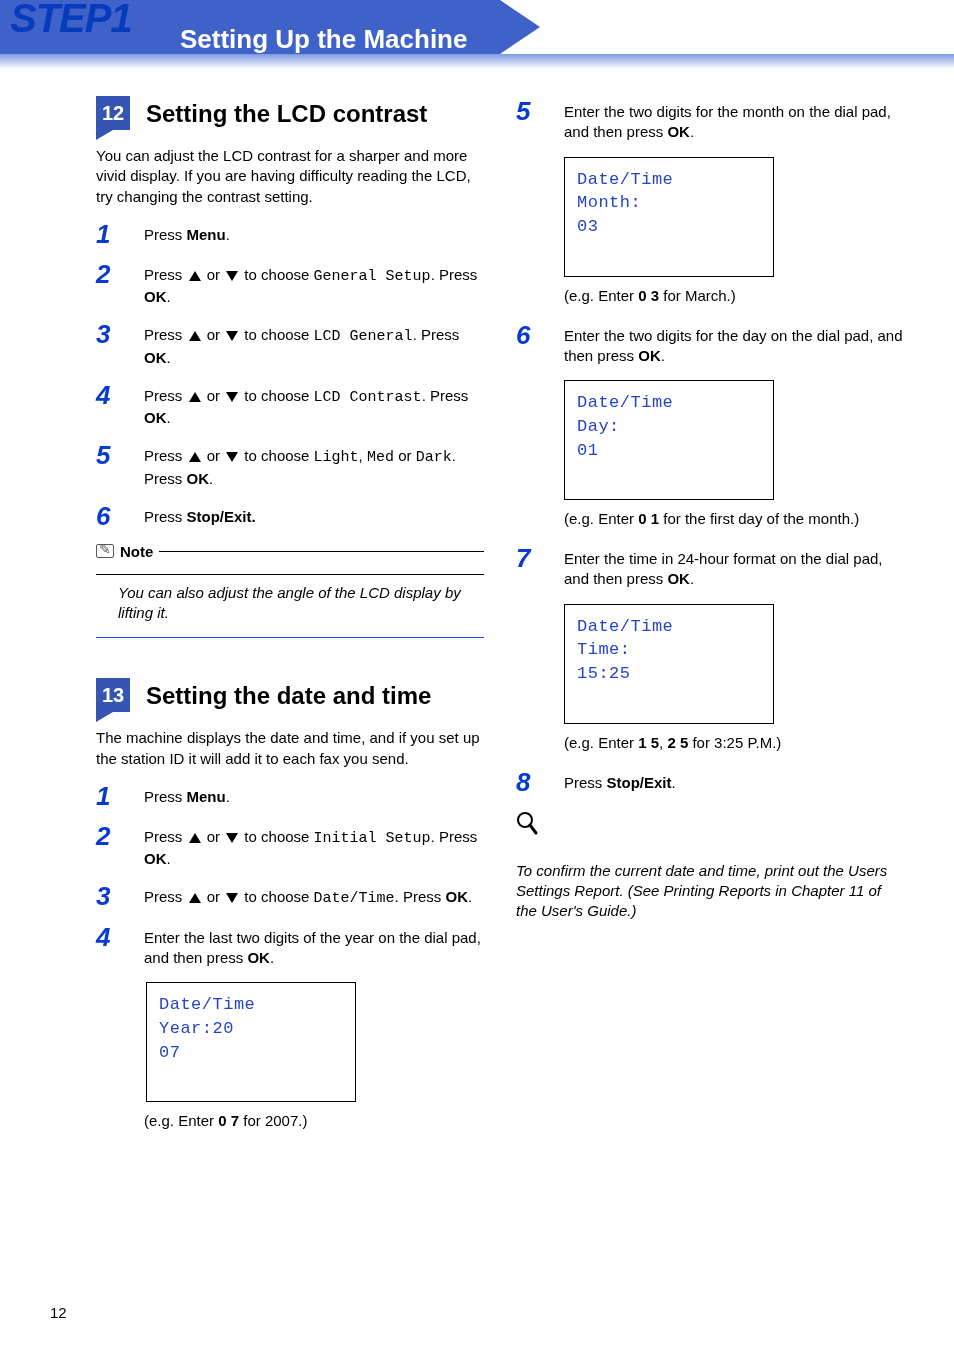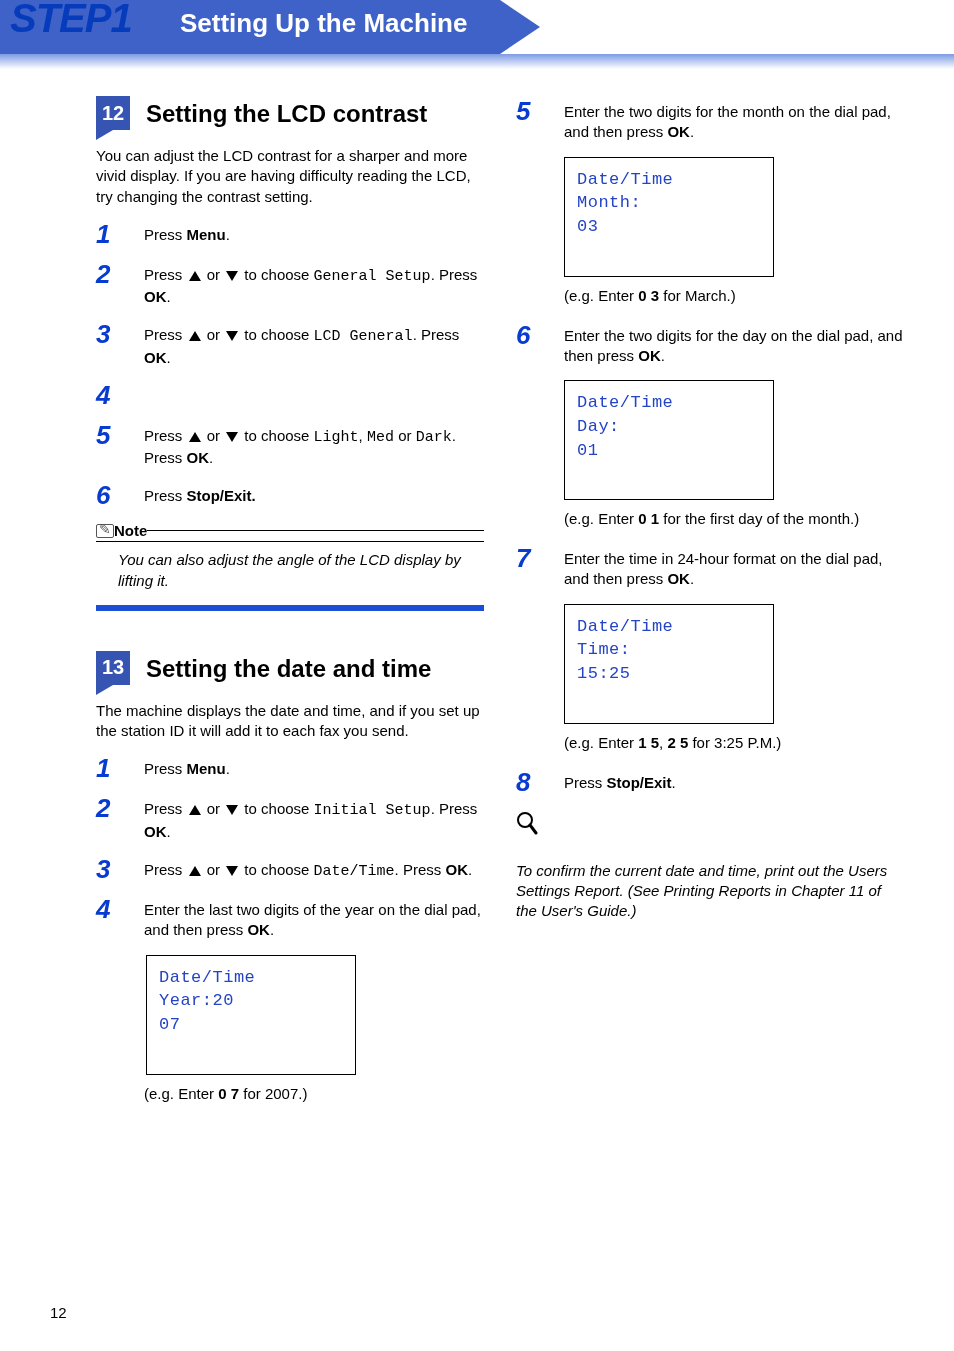--- a/index.html
+++ b/index.html
@@ -52,21 +52,21 @@
     font-size: 40px;
     font-weight: 900;
     font-style: italic;
     color: #063cbb;
     letter-spacing: -1px;
     z-index: 2;
   }
   .banner-title {
     position: absolute;
     left: 180px;
-    top: 8px;
+    top: 24px;
     font-size: 26px;
     font-weight: 700;
     color: #fff;
     z-index:2;
   }
 
   .content {
     display: flex;
     padding: 20px 50px 0 96px;
     gap: 32px;
@@ -135,22 +135,23 @@
   .tri-up{ border-bottom:10px solid #000;}
   .tri-down{ border-top:10px solid #000;}
 
   .note-block{
     margin-top:10px;
     margin-bottom:40px;
   }
   .note-head{
     display:flex;
     align-items:center;
+    gap:6px;
     border-bottom:1px solid #000;
-    padding-bottom:2px;
+    padding-bottom:14px;
   }
   .note-head .nlabel{font-weight:700;}
   .note-line{
     flex:1;
     border-bottom:1px solid #000;
   }
   .note-icon{
     width:18px;height:14px;
     border:1px solid #555;
     border-radius:2px;
@@ -159,21 +160,21 @@
   .note-icon::before{
     content:"✎";
     position:absolute;
     left:2px;top:-4px;
     font-size:14px;
     color:#555;
   }
   .note-body{
     font-style:italic;
     padding:8px 0 14px 22px;
-    border-bottom:6px solid #1d4ed8;
+    border-bottom:1px solid #1d4ed8;
     line-height:1.35;
   }
 
   .lcd-box{
     border:1px solid #000;
     width:210px;
     padding:10px 12px;
     margin:8px 0 10px 50px;
     min-height:120px;
     font-family:"Courier New",monospace;
@@ -250,20 +251,23 @@
 
     <div class="step">
       <div class="step-num">3</div>
       <div class="step-body">
         Press <span class="tri-up"></span> or <span class="tri-down"></span> to choose <span class="mono">LCD General</span>. Press <span class="bold">OK</span>.
       </div>
     </div>
 
     <div class="step">
       <div class="step-num">4</div>
+      <div class="step-body">
+        Press <span class="tri-up"></span> or <span class="tri-down"></span> to choose <span class="mono">LCD Contrast</span>. Press <span class="bold">OK</span>.
+      </div>
     </div>
 
     <div class="step">
       <div class="step-num">5</div>
       <div class="step-body">
         <span>Press </span><span class="tri-up"></span><span> or </span><span class="tri-down"></span><span> to choose </span><span class="mono">Light</span><span>, </span><span class="mono">Med</span><span> or </span><span class="mono">Dark</span><span>. Press </span><span class="bold">OK</span><span>.</span>
       </div>
     </div>
 
     <div class="step">

